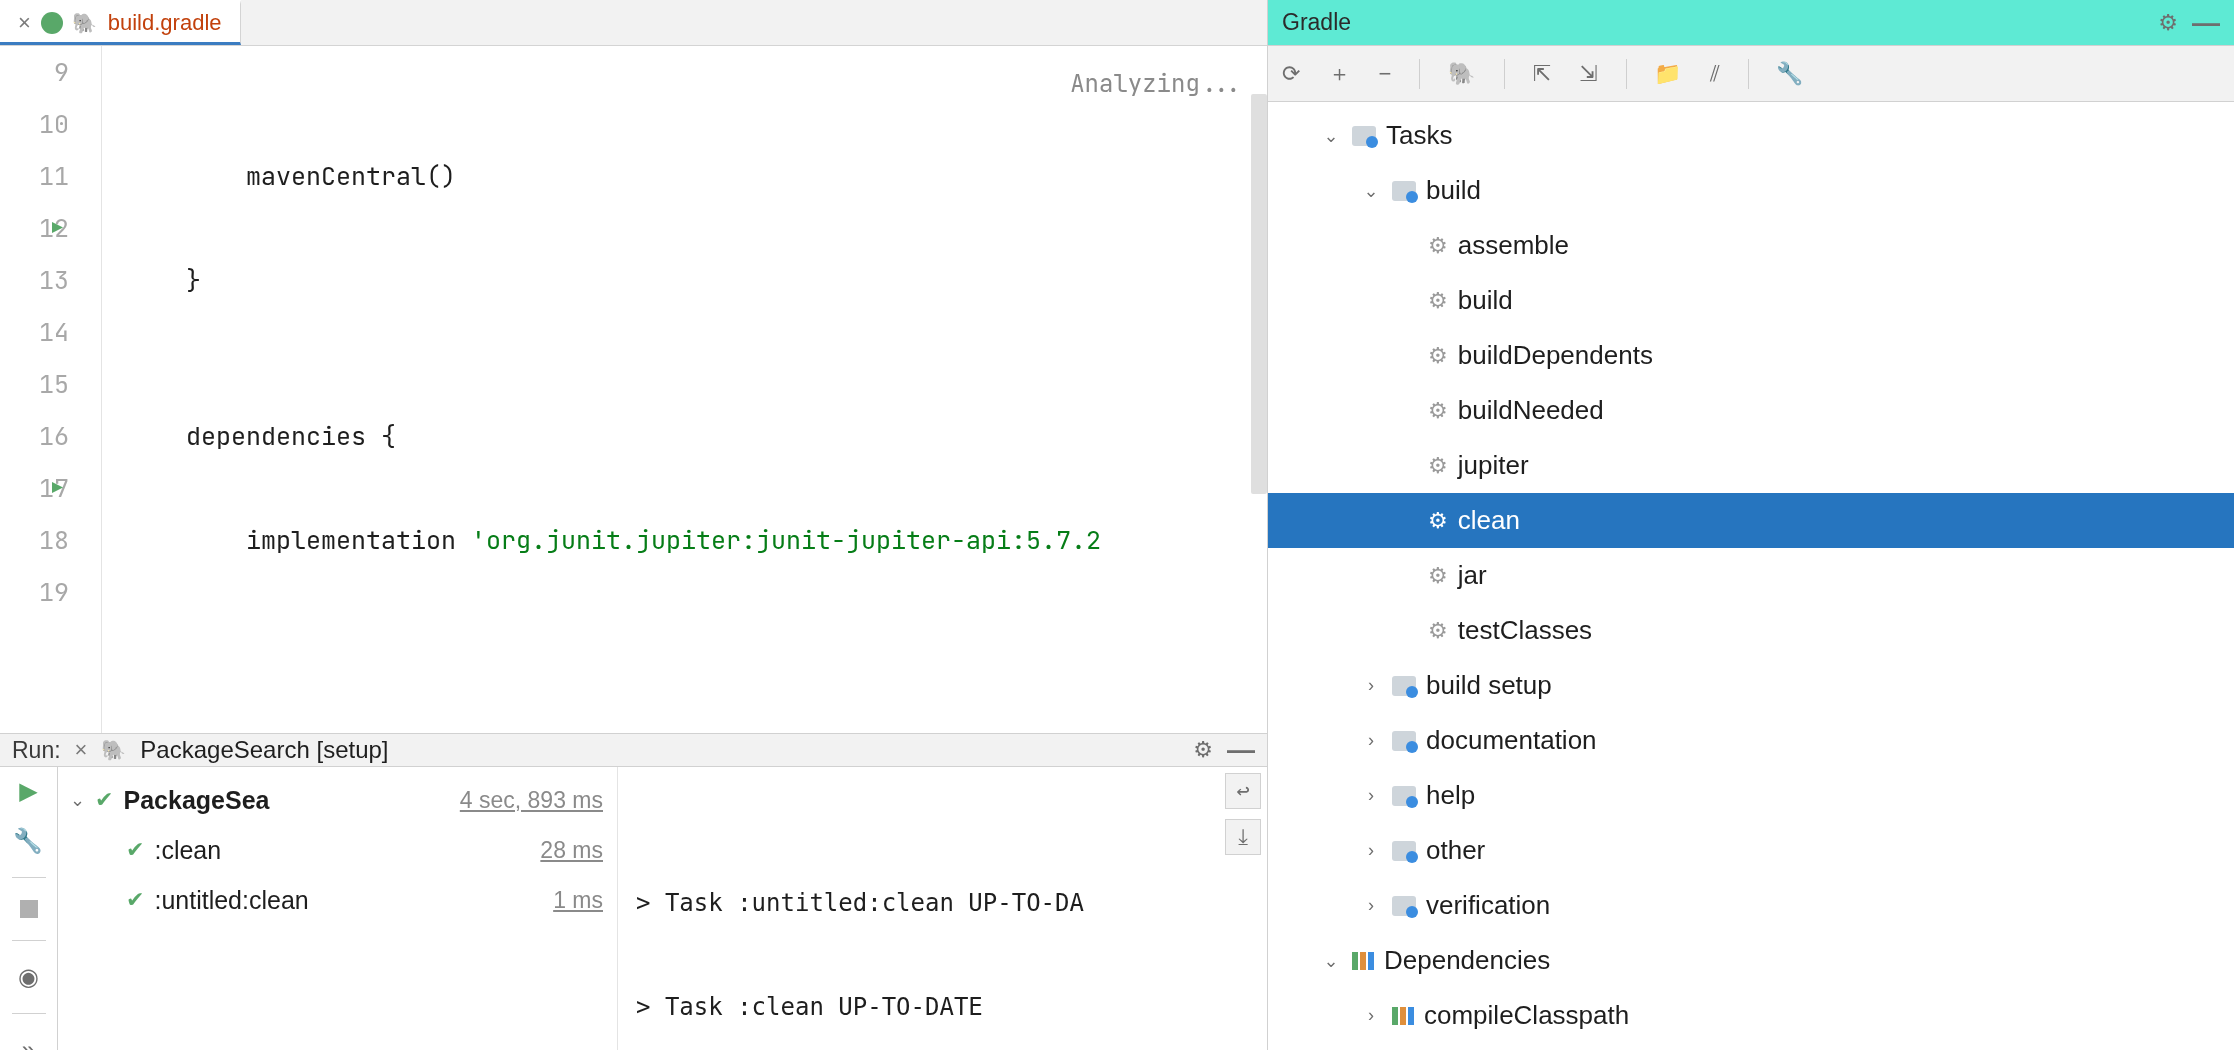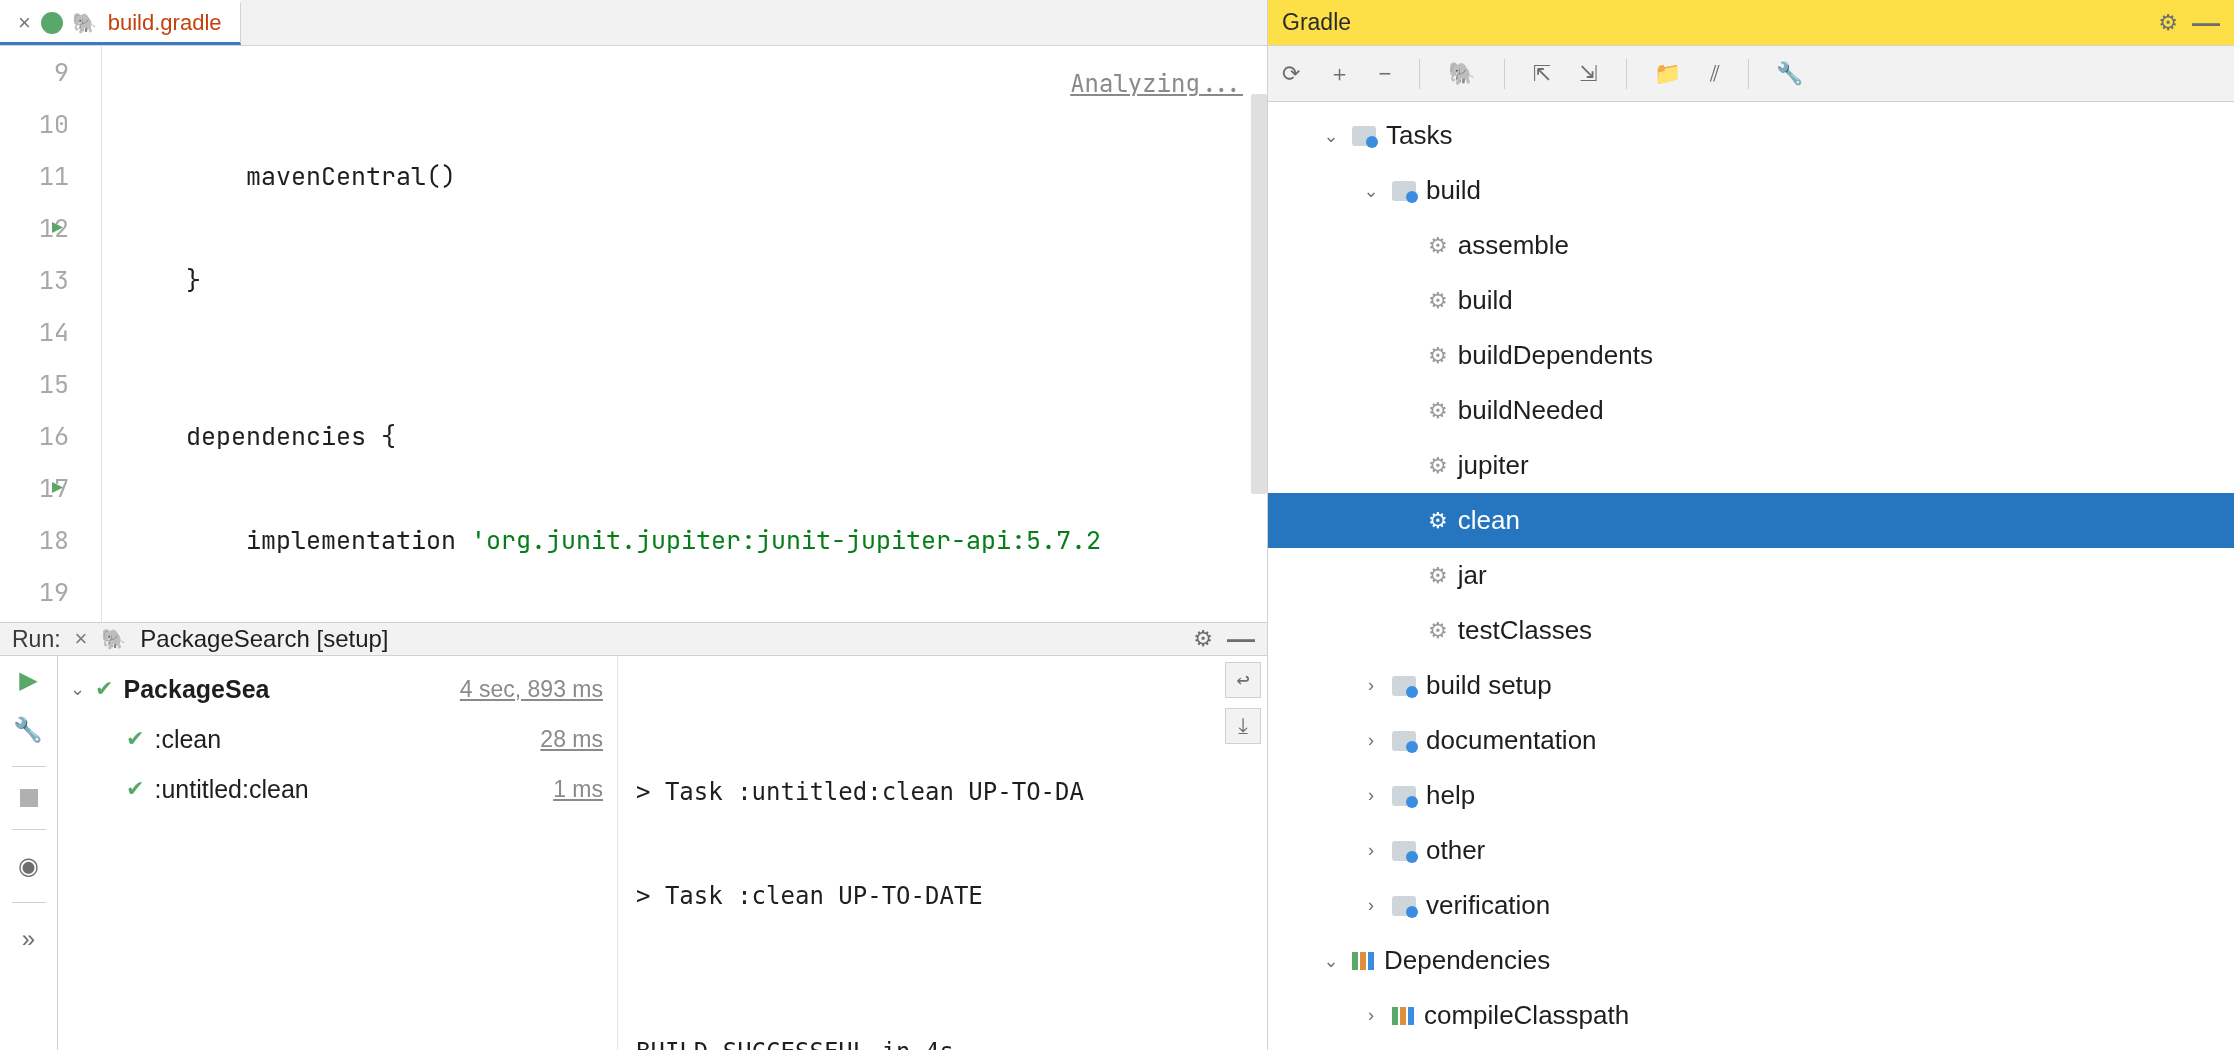--- a/index.html
+++ b/index.html
@@ -18,25 +18,25 @@
 .tab-label { font-size: 22px; color: #c2410c; }
 
 
 .editor-body { flex: 1; position: relative; display: flex; overflow: hidden; font-family: "JetBrains Mono", Menlo, Consolas, monospace; font-size: 25px; line-height: 52px; }
 .gutter { width: 102px; text-align: right; color: #a8a8a8; background: #fff; padding-right: 32px; border-right: 1px solid #e4e4e4; }
 .gutter .ln { height: 52px; position: relative; }
 .gutter .run-marker::before { content: "▶"; position: absolute; left: 52px; color: #59a869; font-size: 18px; }
 .fold-col { width: 18px; background: #fff; position: relative; }
 .code { flex: 1; padding-left: 6px; white-space: pre; color: #1e1e1e; position: relative; }
 .code .str { color: #067d17; }
-.analyzing { position: absolute; right: 24px; top: 12px; color: #8a8a8a; font-size: 24px; text-decoration: underline; }
+.analyzing { position: absolute; right: 24px; top: 12px; color: #8a8a8a; font-size: 24px; }
 .scrollbar-v { position: absolute; right: 0; top: 48px; width: 16px; height: 400px; background: #c9c9c9; border-radius: 2px; opacity: .6; }
 
 
-.run-panel { height: 428px; border-top: 1px solid #d1d1d1; display: flex; flex-direction: column; }
+.run-panel { height: 317px; border-top: 1px solid #d1d1d1; display: flex; flex-direction: column; }
 .run-header { height: 50px; background: #f2f2f2; border-bottom: 1px solid #d1d1d1; display: flex; align-items: center; padding: 0 12px; gap: 14px; }
 .run-header .label { font-size: 23px; color: #3a3a3a; }
 .run-header .close { font-size: 22px; color: #7a7a7a; cursor: pointer; }
 .run-header .gradle-ic { color: #737373; font-size: 20px; }
 .run-header .config { font-size: 24px; }
 .run-header .spacer { flex: 1; }
 .run-header .gear { color: #6e6e6e; font-size: 22px; }
 .run-header .min { color: #6e6e6e; font-size: 28px; font-weight: bold; }
 
 .run-body { flex: 1; display: flex; }
@@ -53,21 +53,21 @@
 .run-tree .name { color: #1e1e1e; }
 .run-tree .bold { font-weight: 600; }
 .run-tree .time { margin-left: auto; color: #8a8a8a; padding-right: 14px; font-size: 23px; text-decoration: underline; }
 .run-tree .row.child { padding-left: 68px; }
 
 .run-out { flex: 1; font-family: Menlo, Consolas, monospace; font-size: 24px; line-height: 52px; color: #1e1e1e; padding: 6px 0 0 18px; position: relative; overflow: hidden; white-space: pre; }
 .run-out-btns { position: absolute; right: 6px; top: 6px; display: flex; flex-direction: column; gap: 10px; }
 .run-out-btns .ic { font-size: 22px; color: #6e6e6e; background: #f2f2f2; border: 1px solid #d1d1d1; width: 36px; height: 36px; display: flex; align-items: center; justify-content: center; cursor: pointer; }
 
 
-.gradle-hdr { height: 46px; background: #fde047; border-bottom: 1px solid #d1d1d1; display: flex; align-items: center; padding: 0 14px; }
+.gradle-hdr { height: 46px; background: #5eead4; border-bottom: 1px solid #d1d1d1; display: flex; align-items: center; padding: 0 14px; }
 .gradle-hdr .title { font-size: 23px; color: #2b2b2b; }
 .gradle-hdr .gear { color: #6e6e6e; font-size: 22px; }
 .gradle-hdr .min { color: #6e6e6e; font-size: 28px; font-weight: bold; }
 
 .gradle-toolbar { height: 56px; background: #f2f2f2; border-bottom: 1px solid #d1d1d1; display: flex; align-items: center; padding: 0 14px; gap: 28px; }
 .gradle-toolbar .ic { font-size: 22px; color: #6e6e6e; cursor: pointer; }
 .gradle-toolbar .sep { width: 1px; height: 30px; background: #cfcfcf; }
 
 .gradle-tree { flex: 1; overflow: auto; font-size: 26px; padding-top: 6px; }
 .tree-row { display: flex; align-items: center; height: 55px; padding-left: 14px; gap: 10px; cursor: pointer; }

